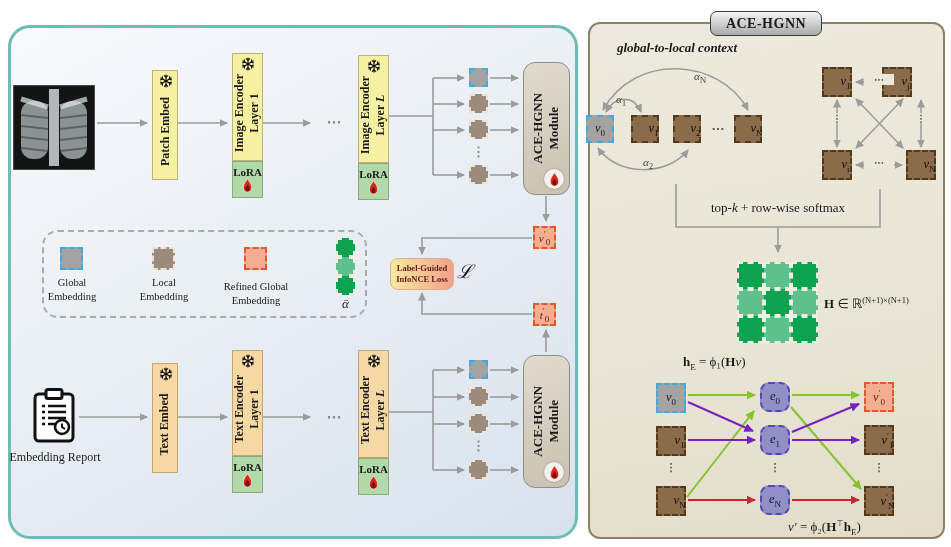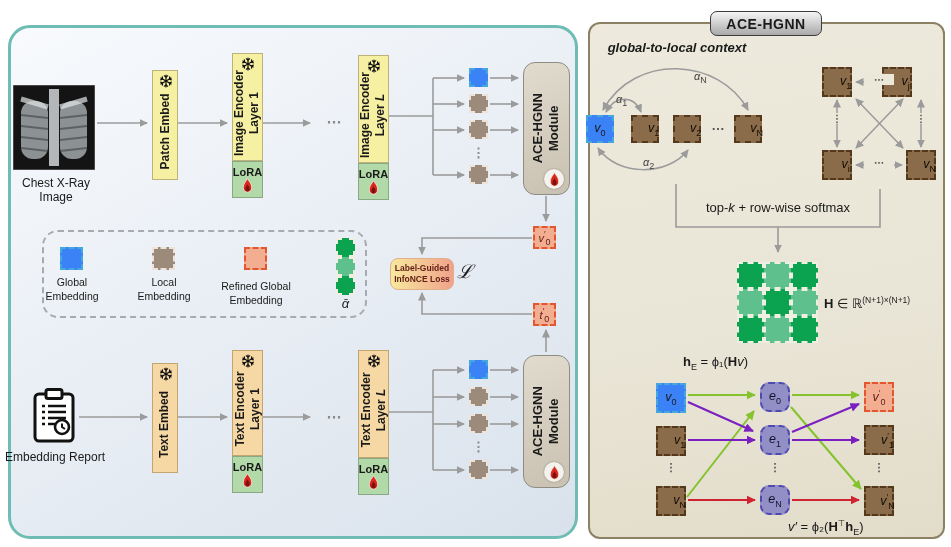--- a/index.html
+++ b/index.html
@@ -1,17 +1,17 @@
 <!DOCTYPE html>
 <html><head>
 <meta charset="utf-8">
 <style>
   html,body{margin:0;padding:0;background:#ffffff;}
   .stage{position:relative;width:951px;height:547px;background:#ffffff;
-         font-family:Liberation Sans, sans-serif;color:#1a1a1a;overflow:hidden;}
+         font-family:Liberation Serif, serif;color:#1a1a1a;overflow:hidden;}
   .abs{position:absolute;box-sizing:border-box;}
   .ctr{display:flex;align-items:center;justify-content:center;text-align:center;}
   
   .panel-left{left:8px;top:25px;width:570px;height:514px;border:3px solid #6fbcb4;border-radius:22px;
     background:linear-gradient(150deg,#f8fafd 0%,#eaeff5 45%,#d9e2ec 100%);}
   .panel-right{left:588px;top:22px;width:357px;height:517px;border:2px solid #8d8165;border-radius:12px;
     background:linear-gradient(170deg,#edeadd 0%,#e9e5d6 60%,#e2dcc9 100%);}
   .tab{left:710px;top:11px;width:112px;height:25px;border:1.5px solid #3c3c3c;border-radius:7px;
     background:linear-gradient(#f5f5f5,#a9a9a9);font-weight:bold;font-size:14px;letter-spacing:.5px;}
   
@@ -20,21 +20,21 @@
   .orange{background:#f6d8a4;border-color:#c2a571;}
   .vtext{transform:rotate(-90deg);font-weight:bold;font-size:12px;line-height:1.25;white-space:nowrap;text-align:center;}
   .vtext13{font-size:13px;}
   .lora{background:#b2d9a8;border:1px solid #8aa884;display:flex;flex-direction:column;align-items:center;justify-content:center;}
   .lora .t{font-weight:bold;font-size:11px;line-height:1;}
   .module{background:linear-gradient(160deg,#e1dbce,#c9c1b1);border:1.3px solid #8f8c84;border-radius:12px;}
   .flamecircle{position:absolute;right:5px;bottom:5px;width:20px;height:20px;border-radius:50%;
     background:#f4f2ec;box-shadow:0 0 2px rgba(0,0,0,.35);display:flex;align-items:center;justify-content:center;}
   
   .tok{width:19px;height:19px;}
-  .blue{background:#3b82f6;border:2px dashed #45a8dc;}
+  .blue{background:#a3a3a3;border:2px dashed #45a8dc;}
   .brown{background:#9c8a7a;border:2px dashed #ece4da;}
   .salmon{background:#f3ae92;border:2px dashed #e4572e;}
   .node{width:28px;height:28px;font-size:12.5px;display:flex;align-items:center;justify-content:center;}
   .node30{width:30px;height:30px;}
   .brown2{background:#8a6c4b;border:2.5px dashed #54381c;color:#140d04;padding-left:17px;}
   .enode{background:#918fc5;border:2px dashed #4f4ab2;border-radius:9px;color:#15132e;}
   .dots{color:#8a8a8a;font-weight:bold;}
   .darkdots{color:#555;font-weight:bold;}
   .mcell{width:27px;height:27px;box-sizing:border-box;border:2px dashed #f0ede2;}
   .mg-d{background:#0ca350;} .mg-l{background:#5ec08c;}
@@ -172,23 +172,20 @@
     <rect x="0" y="0" width="82" height="85" fill="#141414" stroke="#7c7c7c" stroke-width="1"></rect>
     <rect x="36" y="4" width="10" height="77" fill="#cfd4d6" opacity="0.85"></rect>
     <rect x="8" y="16" width="27" height="58" rx="12" fill="#aab0b3" opacity="0.8"></rect>
     <rect x="47" y="16" width="27" height="58" rx="12" fill="#aab0b3" opacity="0.8"></rect>
     <path d="M8,14 L35,22 M47,22 L74,14" stroke="#e3e7e8" stroke-width="5" opacity="0.7"></path>
     <g stroke="#3d4446" stroke-width="2.2" opacity="0.6">
       <path d="M8,30 L35,33 M8,41 L35,44 M8,52 L35,55 M8,63 L35,66"></path>
       <path d="M47,33 L74,30 M47,44 L74,41 M47,55 L74,52 M47,66 L74,63"></path>
     </g>
   </svg>
-  <div class="abs ctr caption" style="left:4px;top:176px;width:104px">
-    <span>Chest X-Ray Image</span>
-  </div>
 
   <div class="abs vwrap yellow" style="left:152px;top:70px;width:26px;height:110px">
     <svg class="icon abs" style="left:6px;top:3px" width="14" height="14" viewBox="0 0 16 16">
         <use href="#snowflake"></use>
       </svg>
     <div class="vtext">Patch Embed</div>
   </div>
 
   <div class="abs vwrap yellow" style="left:232px;top:53px;width:31px;height:108px">
     <svg class="icon abs" style="left:8px;top:3px" width="14" height="14" viewBox="0 0 16 16">

